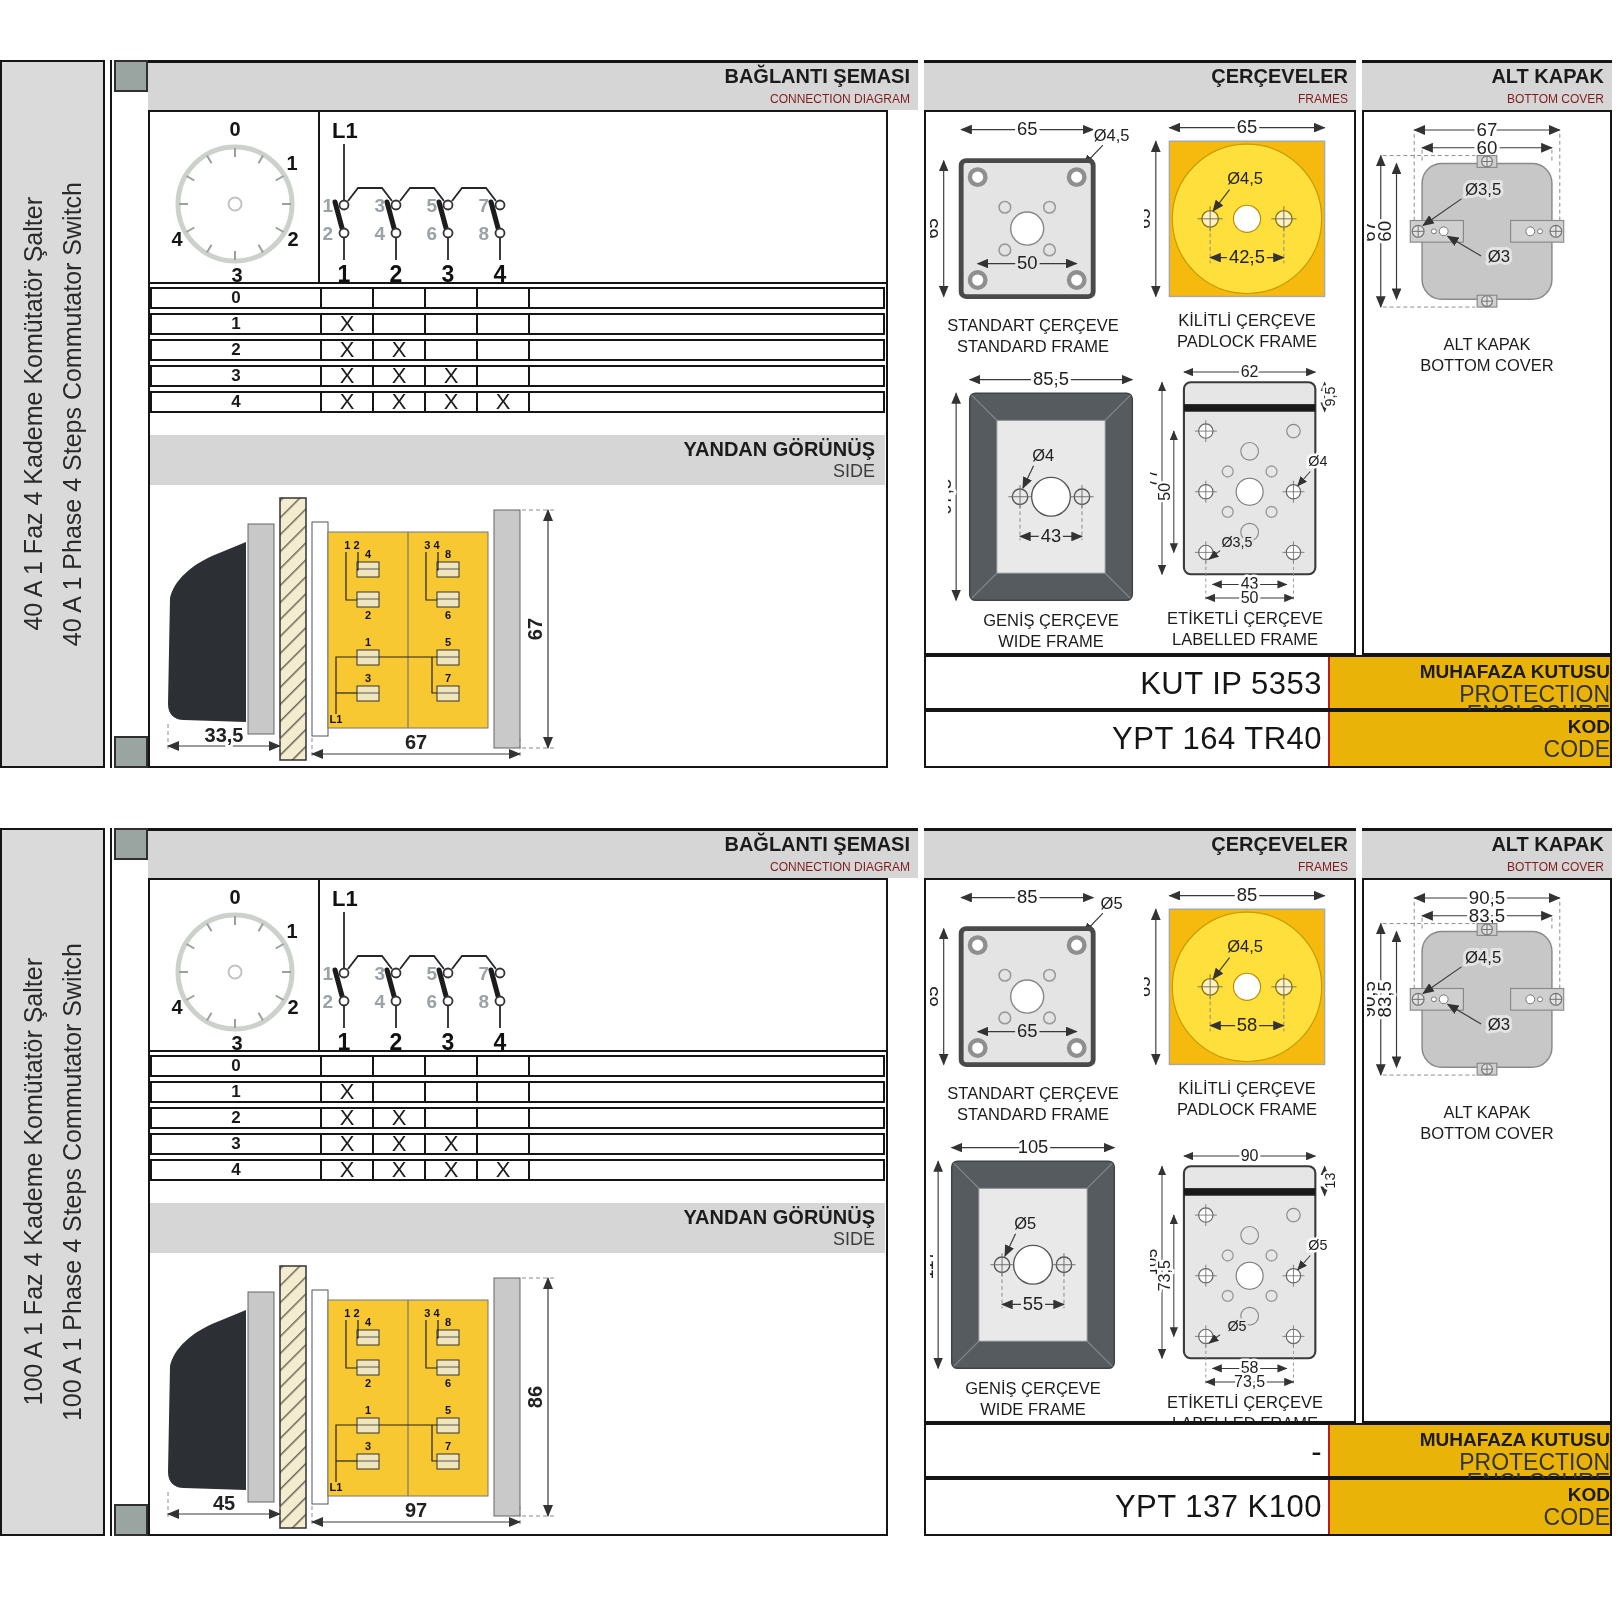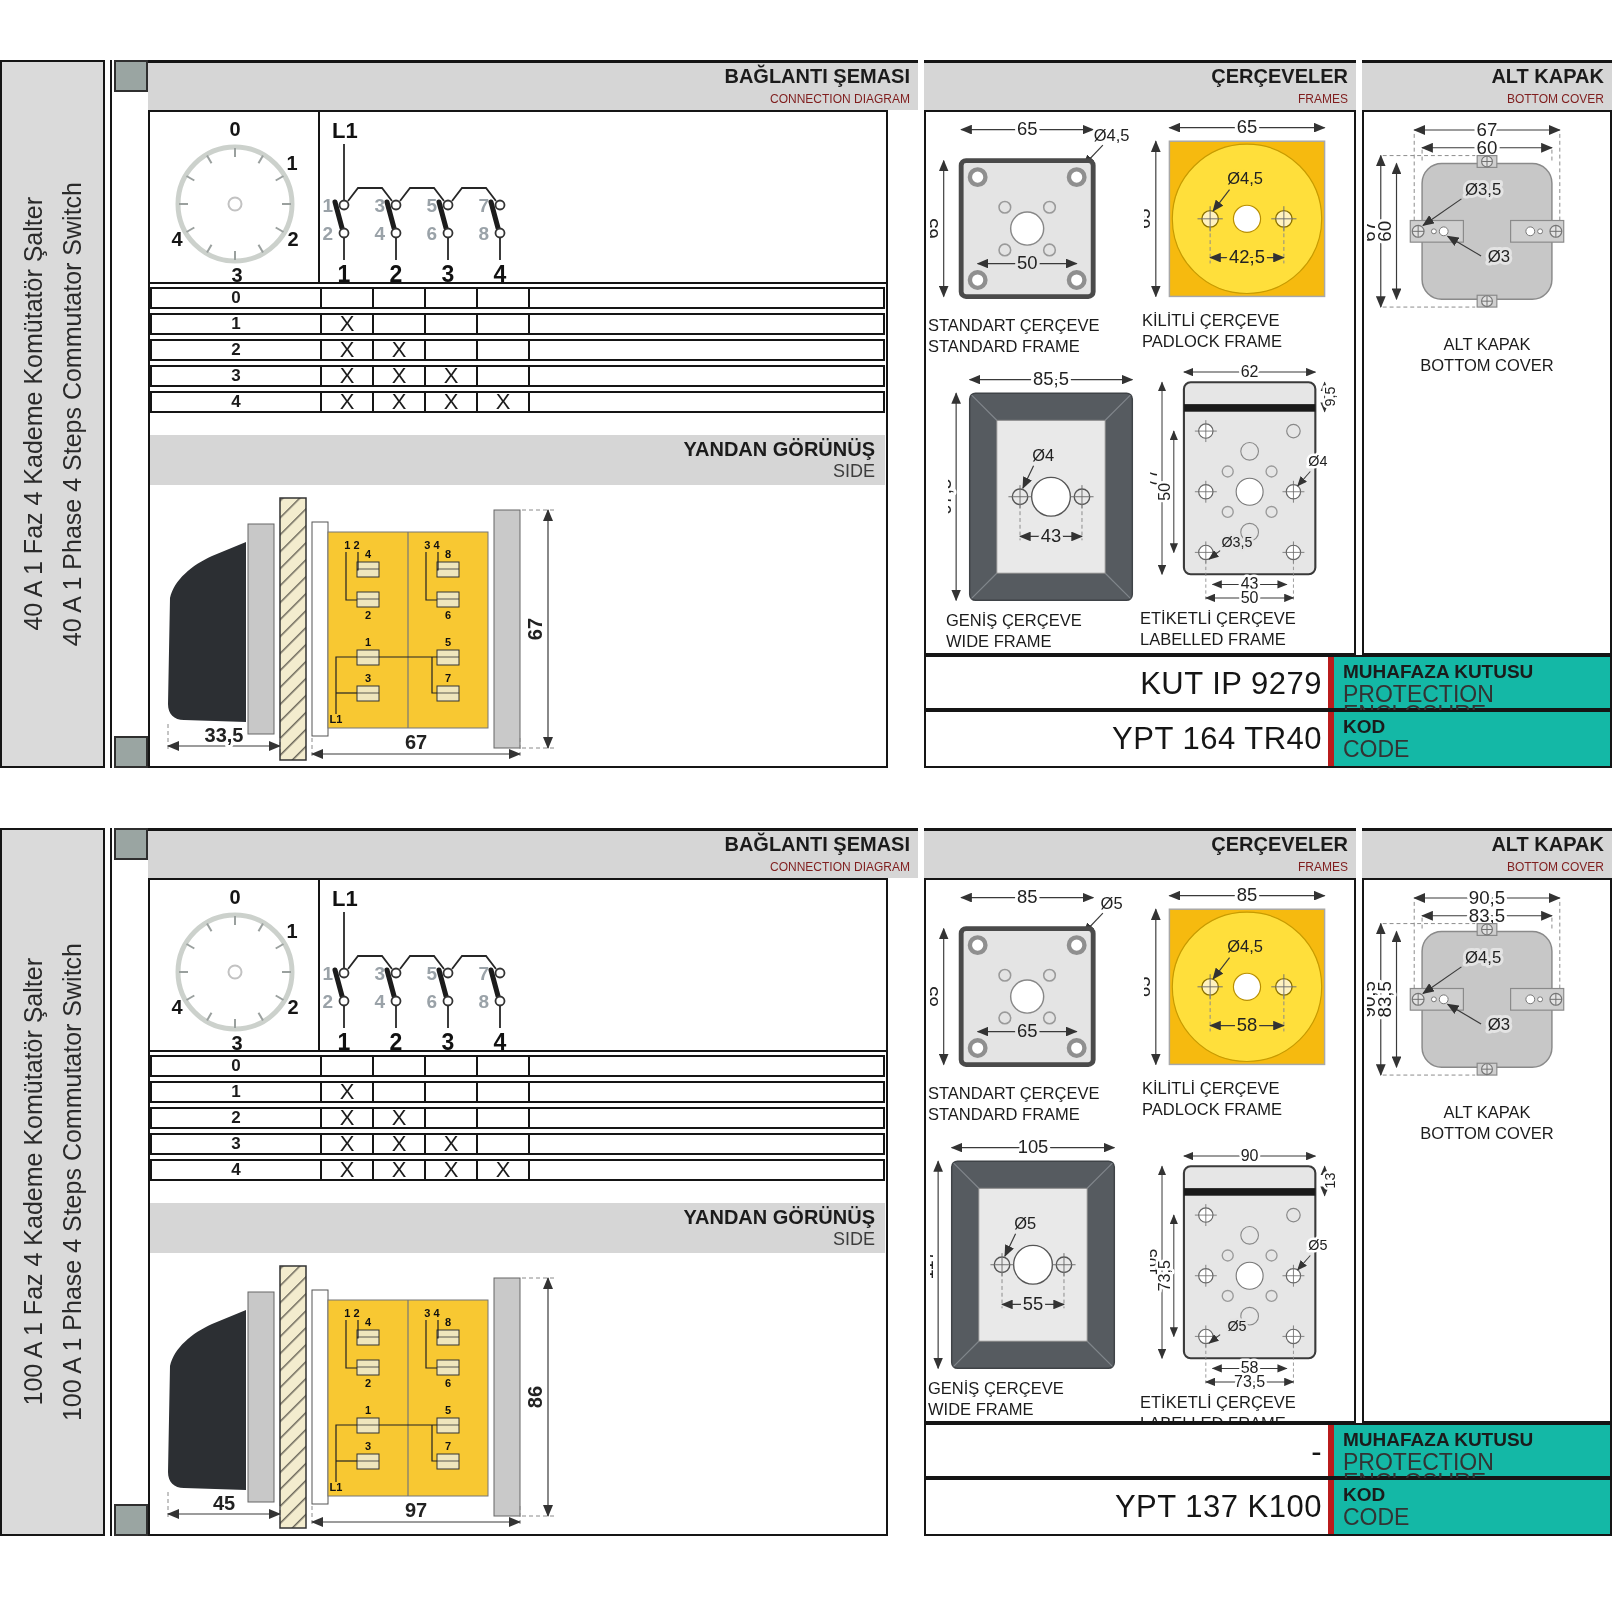--- a/index.html
+++ b/index.html
@@ -17,27 +17,27 @@
 .box{position:absolute;background:#fff;border:2.5px solid #151515;box-sizing:border-box;overflow:hidden}
 .dialcell{position:absolute;left:0;top:0;width:170px;height:172px;border-right:2px solid #151515;border-bottom:2px solid #151515;box-sizing:border-box}
 .schemcell{position:absolute;left:170px;top:0;right:0;height:172px;border-bottom:2px solid #151515;box-sizing:border-box}
 .trow{position:absolute;left:0;width:735px;height:22px;border:2px solid #151515;box-sizing:border-box;display:flex;background:#fff}
 .tl{width:168px;text-align:center;font-weight:bold;font-size:17px;line-height:17px}
 .tc{width:52px;border-left:2px solid #151515;box-sizing:border-box;text-align:center;font-size:22px;line-height:17px}
 .tf{flex:1;border-left:2px solid #151515;box-sizing:border-box}
 .sbar{position:absolute;left:0;width:735px;top:323px;height:50px;background:#d6d6d6;text-align:right;padding:2px 10px 0 0;box-sizing:border-box}
 .sbar .t1{font-size:20px;font-weight:bold;line-height:24px}
 .sbar .t2{font-size:18px;line-height:20px;color:#3d3d3d}
-.fcell{position:absolute;width:210px}
+.fcell{position:absolute;text-align:center;width:210px}
 .fcell svg{display:block;margin:0 auto}
 .cap{font-size:16.5px;font-weight:normal;line-height:21px;color:#1b1b1b}
 .ccap{position:absolute;left:0;right:0;top:222px;text-align:center}
 .crow{position:absolute;left:924px;width:688px;border:2.5px solid #151515;box-sizing:border-box;display:flex;background:#fff}
 .crow .v{flex:1;text-align:right;font-size:31px;color:#151515;padding:9px 6px 0 0;letter-spacing:.5px}
-.crow .g{width:282px;background:#14b8a6;border-left:6px solid #b91c1c;box-sizing:border-box;padding:3px 0 0 9px;text-align:left}
+.crow .g{width:282px;background:#eab308;border-left:2px solid #b91c1c;box-sizing:border-box;padding:3px 0 0 9px;text-align:right}
 .crow .g .t1{font-size:19px;font-weight:bold;line-height:24px}
 .crow .g .t2{font-size:23px;line-height:20px;color:#333}
 
 .dim{stroke:#3a3a3a;stroke-width:1.2;fill:none}
 .dsh{stroke:#8a8a8a;stroke-width:1;stroke-dasharray:4 3;fill:none}
 .ln{stroke:#262626;stroke-width:1.8;fill:none}
 .blade{stroke:#1c1c1c;stroke-width:5;stroke-linecap:round;fill:none}
 .cw{fill:#fff;stroke:#333;stroke-width:1.8}
 .tick{stroke:#9aa09e;stroke-width:2}
 .donut{fill:#fff;stroke:#8f8f8f;stroke-width:4.5}
@@ -455,21 +455,21 @@
       <text class="dt s dtg" x="134" y="144">Ø3</text>
       <line class="dim" x1="116" y1="138" x2="82" y2="118" marker-end="url(#ae)"></line>
     </svg>
     <div class="ccap">
       <div class="cap">ALT KAPAK</div>
       <div class="cap">BOTTOM COVER</div>
     </div>
   </div>
 
   <div class="crow" style="top:595px;height:55px">
-    <div class="v">KUT IP 9279</div>
+    <div class="v">KUT IP 5353</div>
     <div class="g">
       <div class="t1">MUHAFAZA KUTUSU</div>
       <div class="t2 it">PROTECTION ENCLOSURE</div>
     </div>
   </div>
   <div class="crow" style="top:650px;height:58px">
     <div class="v">YPT 164 TR40</div>
     <div class="g">
       <div class="t1">KOD</div>
       <div class="t2 it">CODE</div>

